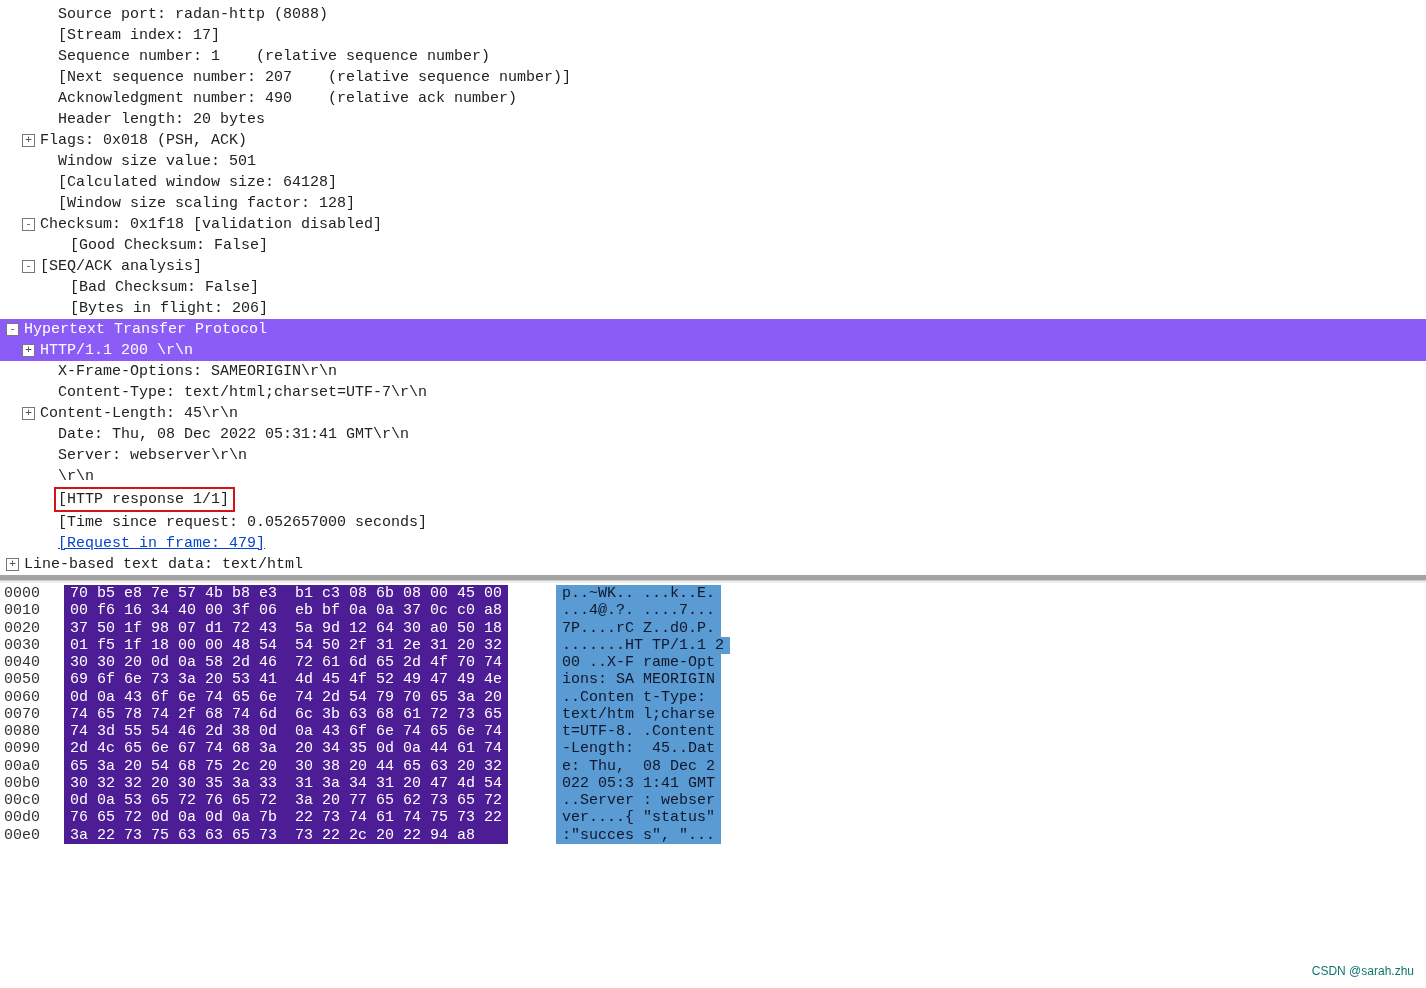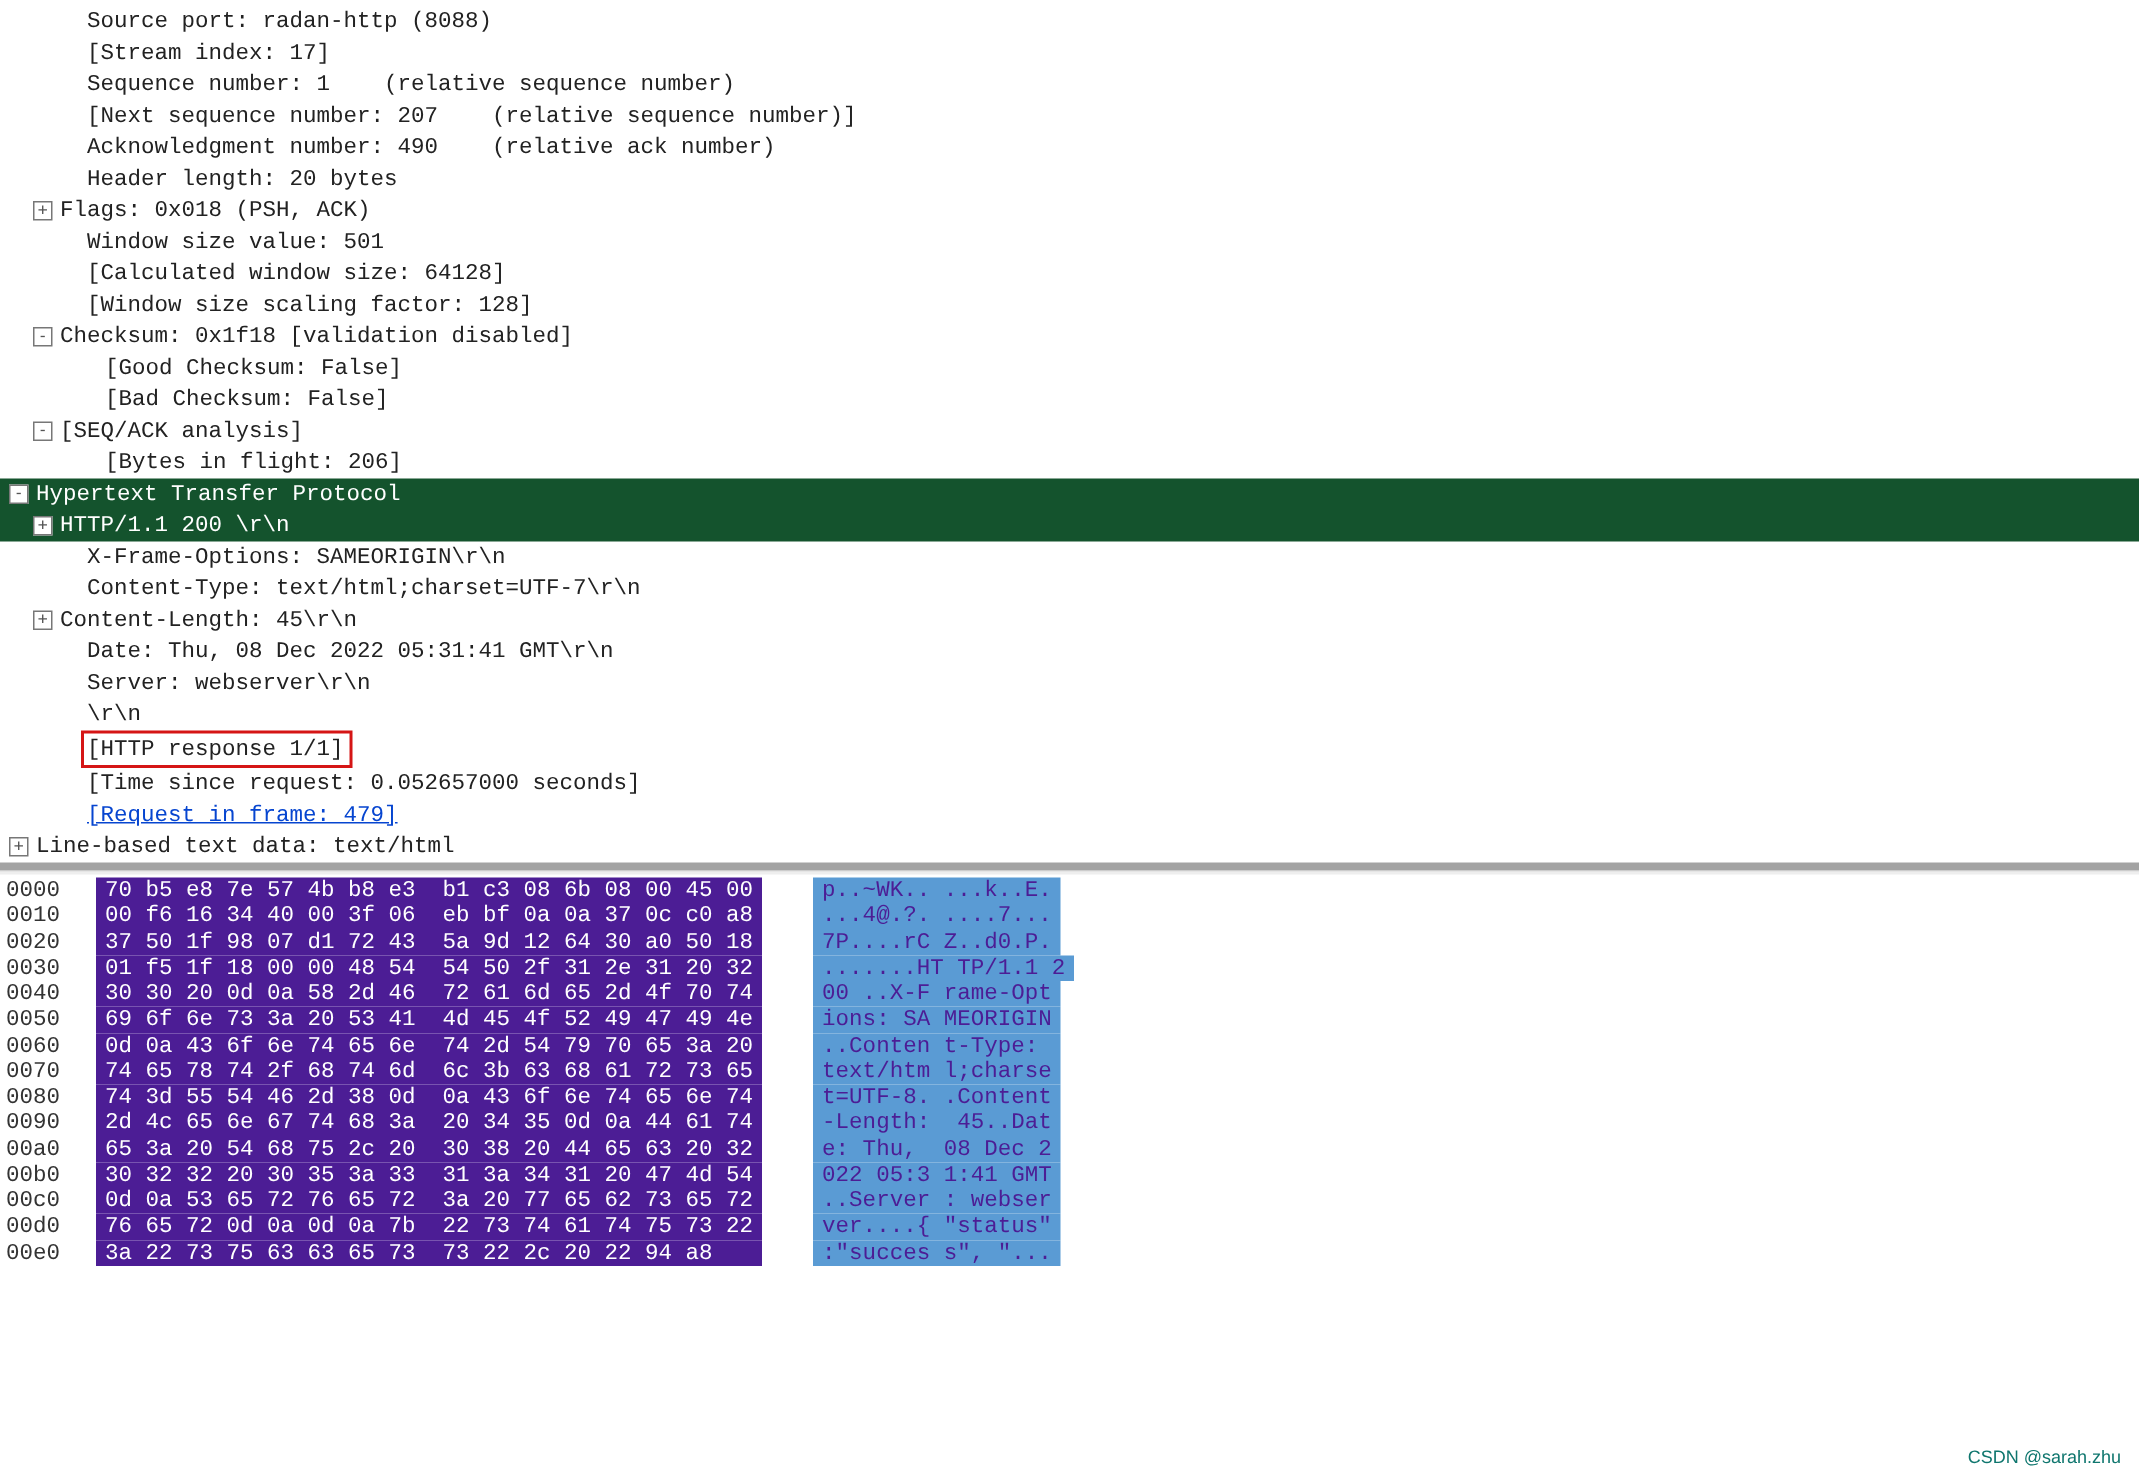--- a/index.html
+++ b/index.html
@@ -1,49 +1,49 @@
 <!DOCTYPE html>
 <html><head>
 <meta charset="utf-8">
 <style>
 html,body{margin:0;padding:0;background:#fff;font-family:Consolas,'Courier New',monospace;font-size:15px;color:#222;line-height:1.4}
 .details{padding:4px 0 0 0;border-bottom:5px solid #a3a3a3}
 .row{white-space:pre;padding:0 0 0 6px}
 .expander{display:inline-block;width:11px;height:11px;border:1px solid #777;line-height:9px;text-align:center;font-size:11px;color:#555;margin-right:5px;vertical-align:middle;background:#fff;cursor:pointer;font-family:monospace}
 .i1{padding-left:40px}
 .i2{padding-left:70px}
-.sel{background:#14532d;color:#fff}
+.sel{background:#8b5cf6;color:#fff}
 .link{color:#0645D0;text-decoration:underline;cursor:pointer}
 .redbox{border:2px solid #d51515;display:inline-block;padding:0 4px 0 2px;margin-left:-4px}
 .hex{background:#fff;border-top:1px solid #ccc;box-shadow:inset 0 2px 0 #eee;padding:4px 0 0 0;line-height:1.15}
 .hrow{white-space:pre;font-size:15px;padding:0}
 .off{display:inline-block;width:60px;color:#333;padding-left:4px}
 .bytes{display:inline-block;background:#4c1d95;color:#fff;padding:0 6px}
-.asc{display:inline-block;background:#5a9bd4;color:#4c1d95;padding:0 6px;margin-left:34px}
+.asc{display:inline-block;background:#5a9bd4;color:#0f172a;padding:0 6px;margin-left:48px}
 .watermark{position:fixed;bottom:8px;right:12px;color:#0f766e;font-family:Arial,sans-serif;font-size:12px}
 .noexp{display:inline-block;width:18px}
 </style>
 </head>
 <body>
 
 <div class="details">
  <div class="row i1"><span class="noexp"></span><span>Source port: radan-http (8088)</span></div>
  <div class="row i1"><span class="noexp"></span><span>[Stream index: 17]</span></div>
  <div class="row i1"><span class="noexp"></span><span>Sequence number: 1    (relative sequence number)</span></div>
  <div class="row i1"><span class="noexp"></span><span>[Next sequence number: 207    (relative sequence number)]</span></div>
  <div class="row i1"><span class="noexp"></span><span>Acknowledgment number: 490    (relative ack number)</span></div>
  <div class="row i1"><span class="noexp"></span><span>Header length: 20 bytes</span></div>
  <div class="row" style="padding-left:22px"><span class="expander">+</span><span>Flags: 0x018 (PSH, ACK)</span></div>
  <div class="row i1"><span class="noexp"></span><span>Window size value: 501</span></div>
  <div class="row i1"><span class="noexp"></span><span>[Calculated window size: 64128]</span></div>
  <div class="row i1"><span class="noexp"></span><span>[Window size scaling factor: 128]</span></div>
  <div class="row" style="padding-left:22px"><span class="expander">-</span><span>Checksum: 0x1f18 [validation disabled]</span></div>
  <div class="row i2"><span>[Good Checksum: False]</span></div>
+ <div class="row" style="padding-left:22px"><span class="expander">-</span><span>[SEQ/ACK analysis]</span></div>
  <div class="row i2"><span>[Bad Checksum: False]</span></div>
- <div class="row" style="padding-left:22px"><span class="expander">-</span><span>[SEQ/ACK analysis]</span></div>
  <div class="row i2"><span>[Bytes in flight: 206]</span></div>
 
  <div class="row sel" style="padding-left:6px"><span class="expander">-</span><span>Hypertext Transfer Protocol</span></div>
  <div class="row sel" style="padding-left:22px"><span class="expander">+</span><span>HTTP/1.1 200 \r\n</span></div>
  <div class="row i1"><span class="noexp"></span><span>X-Frame-Options: SAMEORIGIN\r\n</span></div>
  <div class="row i1"><span class="noexp"></span><span>Content-Type: text/html;charset=UTF-7\r\n</span></div>
  <div class="row" style="padding-left:22px"><span class="expander">+</span><span>Content-Length: 45\r\n</span></div>
  <div class="row i1"><span class="noexp"></span><span>Date: Thu, 08 Dec 2022 05:31:41 GMT\r\n</span></div>
  <div class="row i1"><span class="noexp"></span><span>Server: webserver\r\n</span></div>
  <div class="row i1"><span class="noexp"></span><span>\r\n</span></div>

